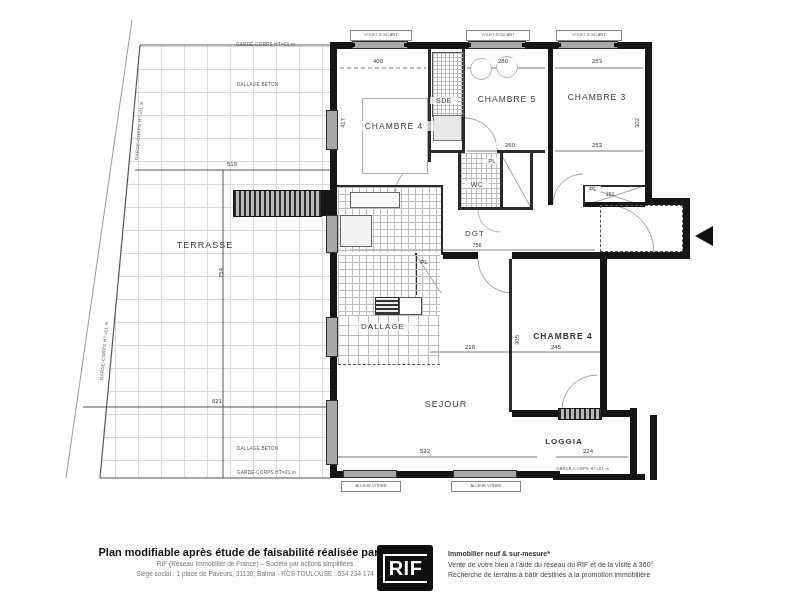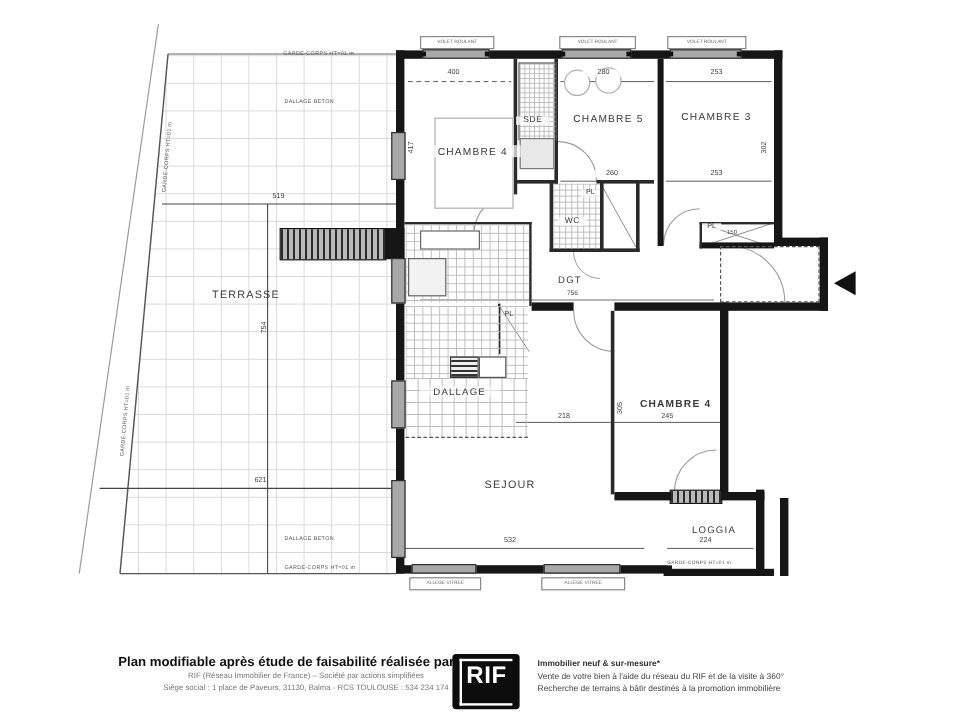--- a/index.html
+++ b/index.html
@@ -23,21 +23,21 @@
   .hatchband{position:absolute;background:repeating-linear-gradient(90deg,#2b2b2b 0 2px,#b9b9b9 2px 5px);border:1px solid #111;}
   .winbar{position:absolute;background:#a8a8a8;border:1px solid #2e2e2e;box-sizing:border-box;}
   .post{position:absolute;width:4px;height:4px;background:#111;}
   .winlabel{position:absolute;background:#fff;border:0.5px solid #888;font-size:4px;color:#666;
             text-align:center;overflow:hidden;white-space:nowrap;line-height:8px;}
   .furn{position:absolute;border:1px solid #b0b0b0;background:#fff;}
   .dashrect{position:absolute;border:1px dashed #555;box-sizing:border-box;}
   .logo{position:absolute;left:377px;top:545px;width:56px;height:46px;background:#0d0d0d;border-radius:3px;
         display:flex;align-items:center;justify-content:center;}
   .logo span{color:#fff;font-weight:bold;font-size:20px;letter-spacing:0.5px;
-        border:2px solid #fff;border-right:0;padding:0 5px 11px 4px;line-height:24px;}
+        border:2px solid #fff;border-right:0;padding:0 5px 1px 4px;line-height:24px;}
   .ft-title{position:absolute;left:88px;top:546px;width:334px;text-align:center;font-weight:bold;font-size:11px;color:#111;}
   .ft-sub{position:absolute;left:88px;width:334px;text-align:center;font-size:6.5px;color:#777;}
   .ft-right{position:absolute;left:448px;width:300px;font-size:7px;color:#444;line-height:10px;}
 </style>
 </head>
 <body>
 
 <div id="stage">
 
   <div class="terr-grid"></div>
@@ -160,23 +160,23 @@
   <div class="lbl" style="left:354px;top:121px;width:80px;font-size:8.5px;background:rgba(255,255,255,.7);">CHAMBRE 4</div>
   <div class="lbl sm" style="left:430px;top:97px;width:28px;background:rgba(255,255,255,.75);">SDE</div>
   <div class="lbl" style="left:467px;top:94px;width:80px;font-size:8.5px;">CHAMBRE 5</div>
   <div class="lbl" style="left:557px;top:92px;width:80px;font-size:8.5px;">CHAMBRE 3</div>
   <div class="lbl sm" style="left:465px;top:181px;width:24px;background:rgba(255,255,255,.75);">WC</div>
   <div class="lbl xs" style="left:484px;top:158px;width:16px;background:rgba(255,255,255,.75);">PL</div>
   <div class="lbl xs" style="left:416px;top:259px;width:16px;">PL</div>
   <div class="lbl xs" style="left:585px;top:186px;width:16px;background:rgba(255,255,255,.8);">PL</div>
   <div class="lbl" style="left:457px;top:229px;width:36px;font-size:8px;">DGT</div>
   <div class="lbl" style="left:350px;top:322px;width:66px;font-size:8px;background:rgba(255,255,255,.55);">DALLAGE</div>
-  <div class="lbl" style="left:385px;top:399px;width:80px;">SEJOUR</div>
+  <div class="lbl" style="left:406px;top:399px;width:80px;">SEJOUR</div>
   <div class="lbl" style="left:523px;top:331px;width:80px;font-size:8.5px;font-weight:bold;">CHAMBRE 4</div>
-  <div class="lbl" style="left:563px;top:437px;width:64px;font-size:8px;">LOGGIA</div>
+  <div class="lbl" style="left:532px;top:437px;width:64px;font-size:8px;font-weight:bold;">LOGGIA</div>
 
   <div class="dim" style="left:214px;top:161px;width:36px;">519</div>
   <div class="dim" style="left:199px;top:398px;width:36px;">621</div>
   <div class="dim rot" style="left:218px;top:278px;">754</div>
   <div class="dim" style="left:360px;top:58px;width:36px;background:rgba(255,255,255,.8);">400</div>
   <div class="dim rot" style="left:340px;top:128px;">417</div>
   <div class="dim" style="left:485px;top:58px;width:36px;background:rgba(255,255,255,.8);">280</div>
   <div class="dim" style="left:492px;top:142px;width:36px;background:rgba(255,255,255,.8);">260</div>
   <div class="dim" style="left:579px;top:58px;width:36px;background:rgba(255,255,255,.8);">253</div>
   <div class="dim" style="left:579px;top:142px;width:36px;background:rgba(255,255,255,.8);">253</div>

